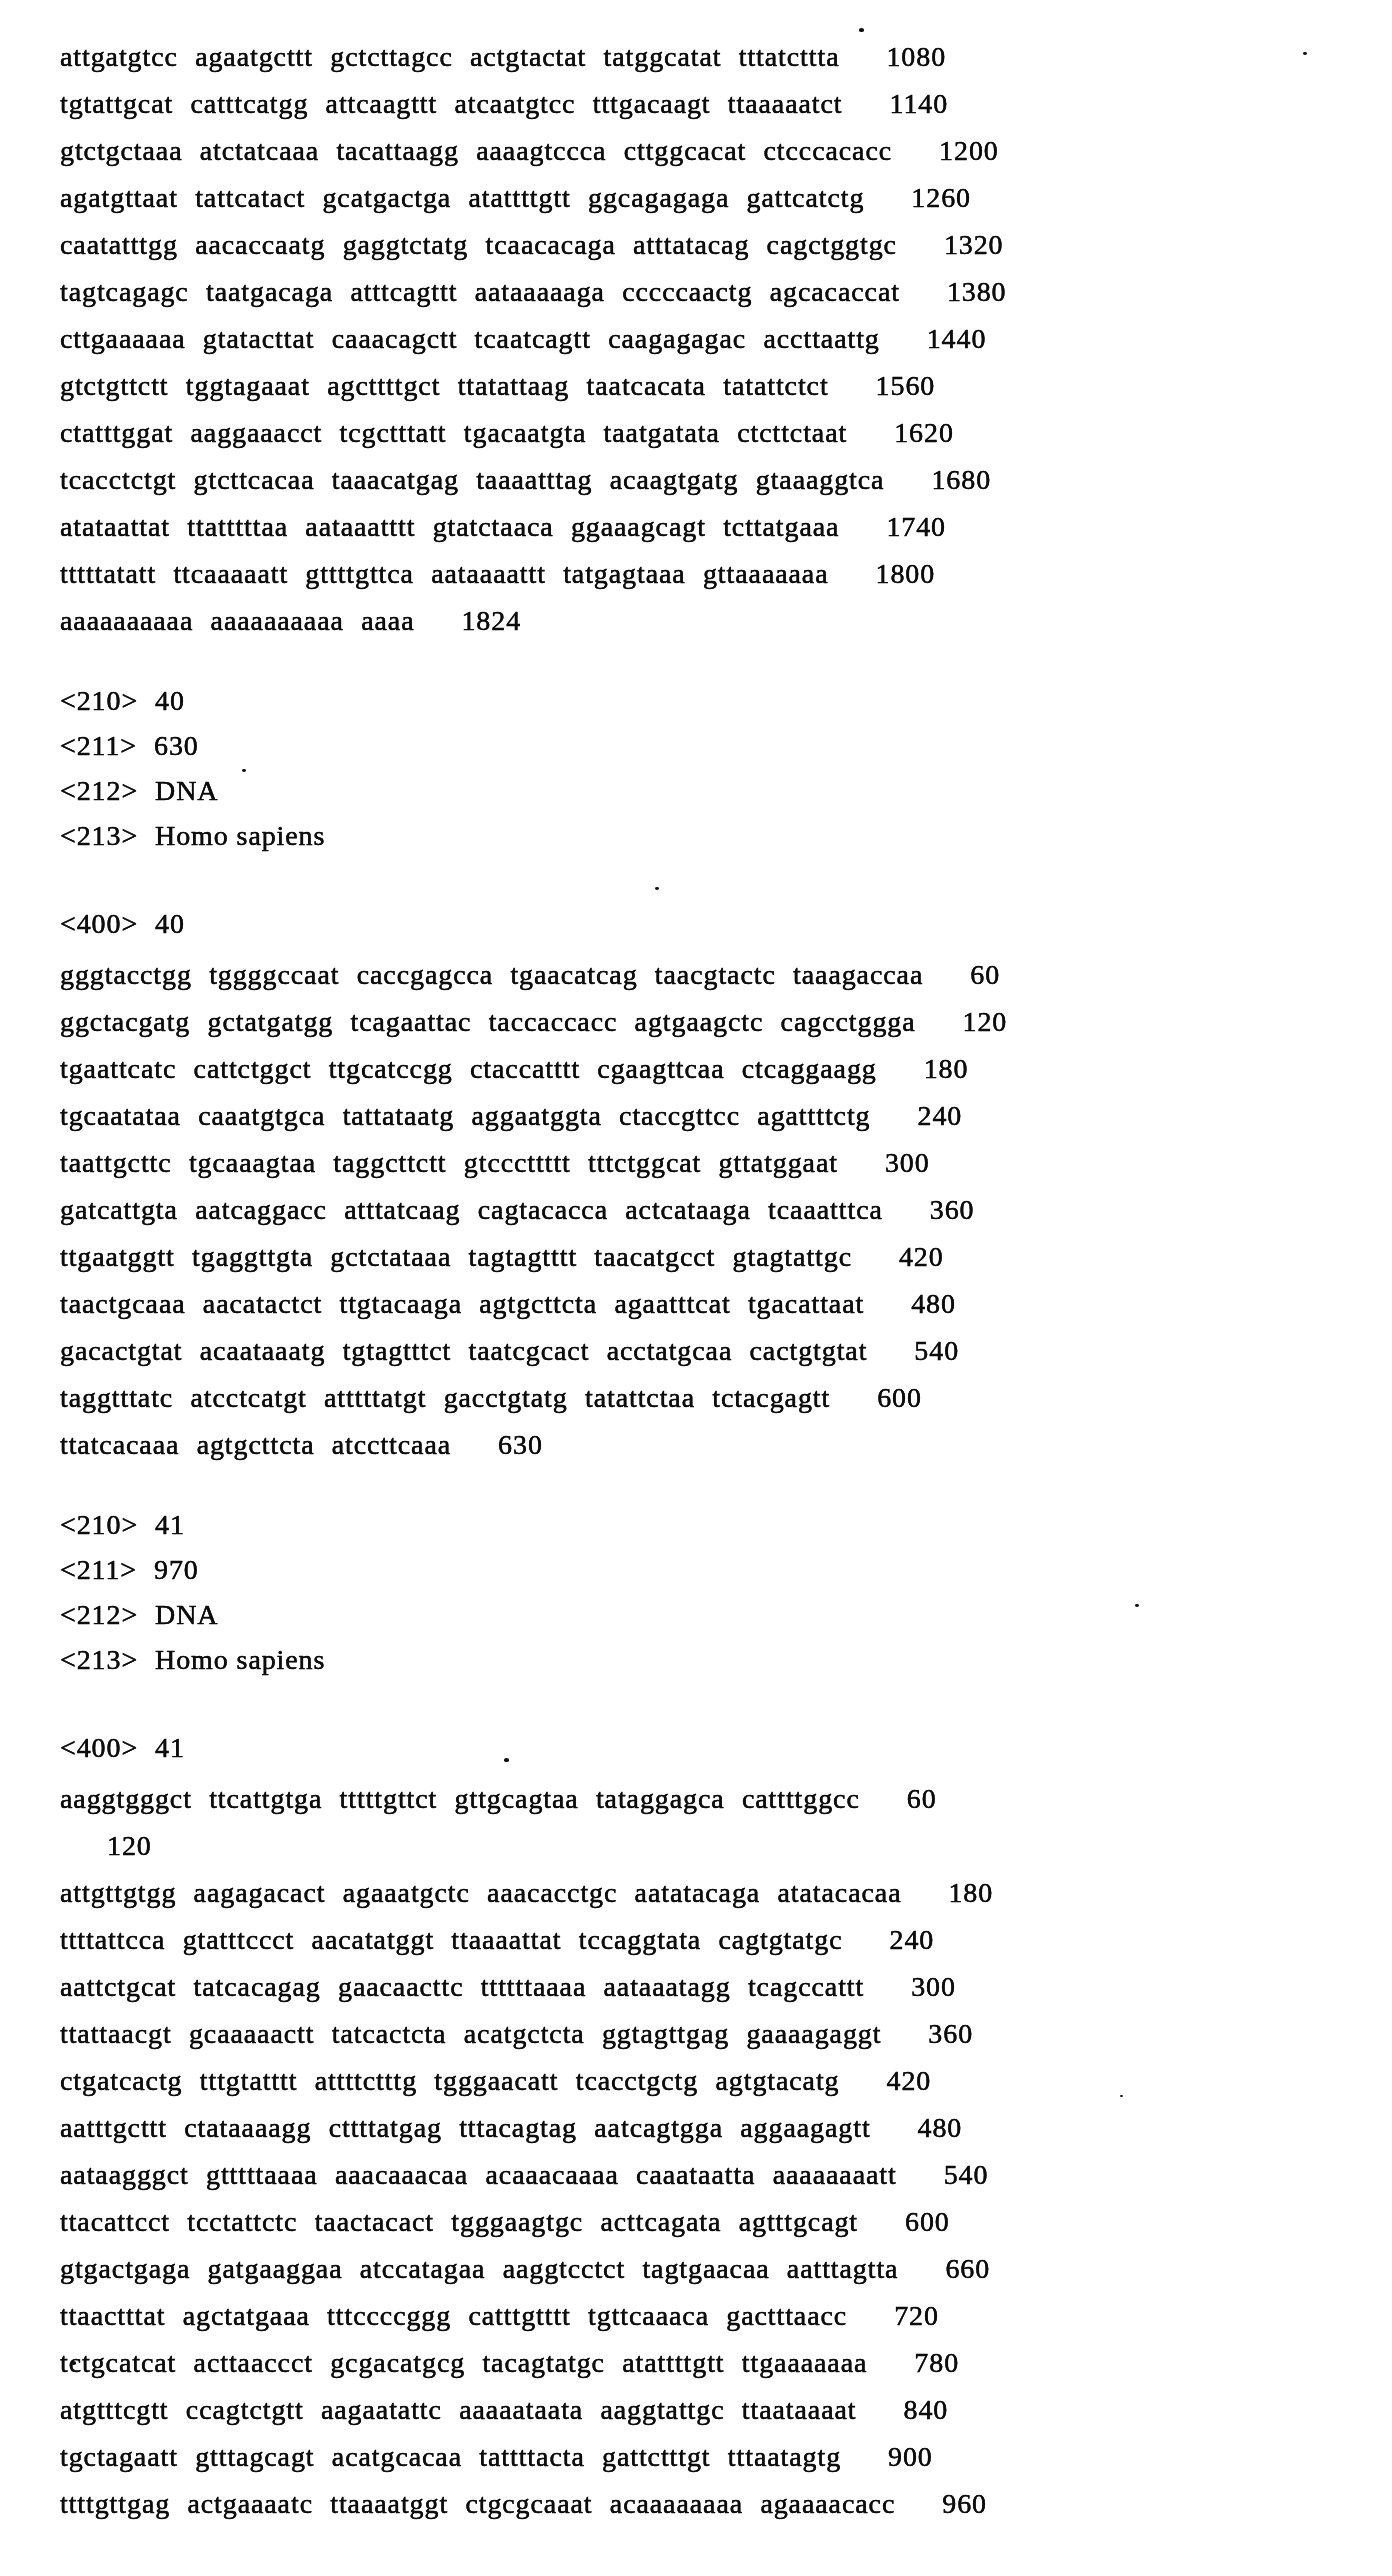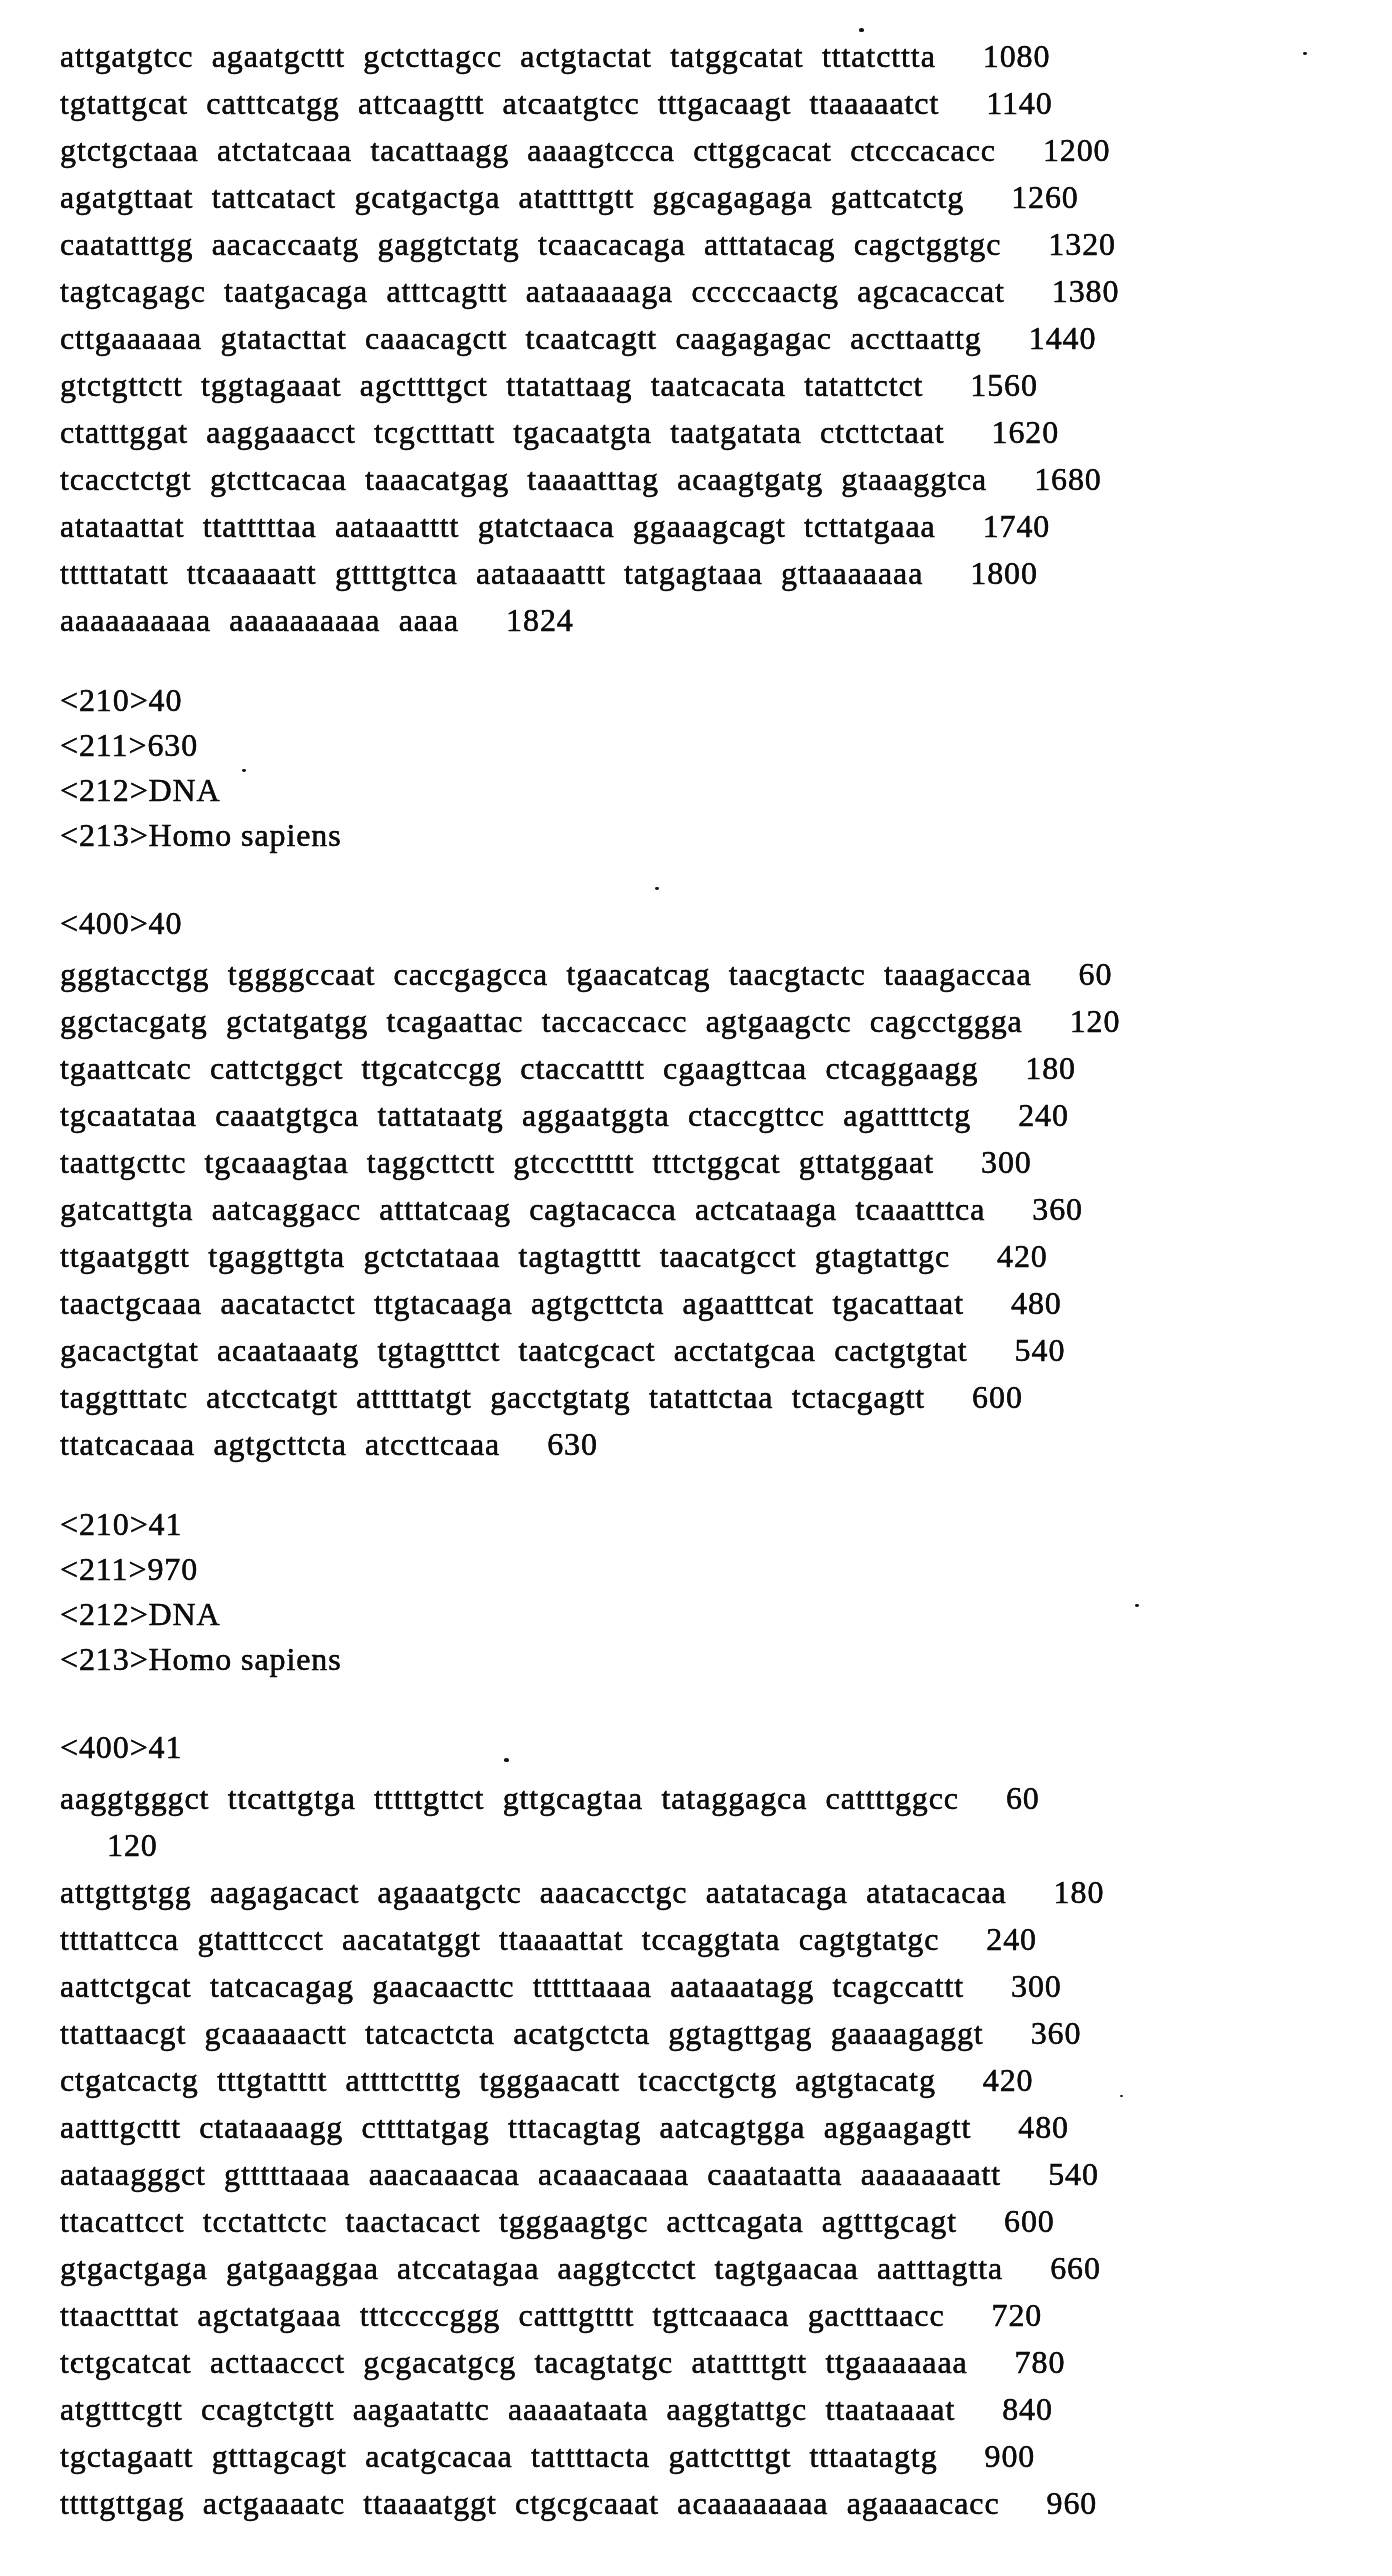--- a/index.html
+++ b/index.html
@@ -15,33 +15,33 @@
   .doc {
     position: absolute;
     left: 60px;
     top: 37px;
     right: 28px;
   }
   .row {
     height: 47px;
     display: flex;
     align-items: flex-start;
-    font-size: 32px;
+    font-size: 28px;
     line-height: 39px;
     white-space: pre;
   }
   .seq-text, .seq-num, .tag, .tag-value {
     letter-spacing: 0.9px;
     -webkit-text-stroke: 0.4px currentColor;
     text-shadow: 0 0 0.6px currentColor;
   }
   .seq-text { word-spacing: 9.4px; }
   .seq-num  { margin-left: 47px; }
   .hdr-row  { height: 45px; }
-  .tag-value { }
+  .tag-value { margin-left: 17px; }
   .block-record { margin-top: 33px; }
   .seq-label-row { margin-top: 43px; height: 51px; }
   .speck {
     position: absolute;
     background: #111111;
     border-radius: 50%;
   }
 </style>
 </head>
 <body>

